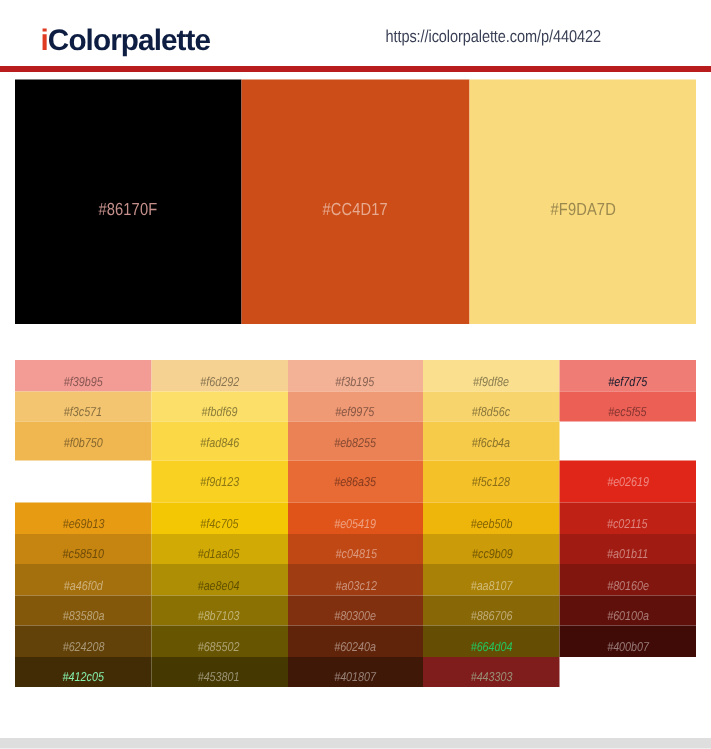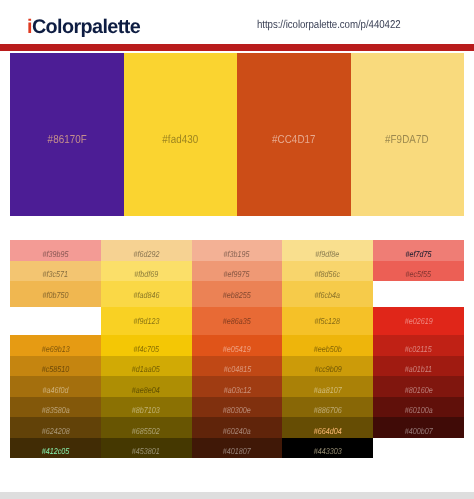--- a/index.html
+++ b/index.html
@@ -1,17 +1,17 @@
 <!DOCTYPE html>
 <html><head>
 <meta charset="utf-8">
 <style>
   html,body{margin:0;padding:0;}
   body{width:474px;height:499px;background:#ffffff;font-family:"Liberation Sans",sans-serif;overflow:hidden;-webkit-font-smoothing:antialiased;text-rendering:geometricPrecision;}
-  .header{height:44px;position:relative;border-bottom:7px solid #b91c1c;}
+  .header{height:44px;position:relative;border-bottom:4px solid #b91c1c;}
   .logo{position:absolute;left:27px;top:17px;font-size:19.8px;line-height:20px;font-weight:bold;color:#0e1d42;letter-spacing:-0.6px;}
   .logo .i{color:#de3b22;}
   .url{position:absolute;left:257px;top:18px;font-size:11.4px;line-height:14px;color:#3a4055;letter-spacing:-0.06px;transform:scaleX(0.85);transform-origin:left center;}
   .mainrow{position:absolute;left:10px;top:53px;width:454px;height:163px;display:flex;}
   .mainrow > div{flex:1;position:relative;}
   .mainrow .lbl{position:absolute;left:0;right:0;top:80px;text-align:center;font-size:11.6px;line-height:14px;letter-spacing:0.1px;}
   .mainrow .lbl span{display:inline-block;transform:scaleX(0.845);}
   .grid{position:absolute;left:10px;top:240px;width:454px;height:218px;display:grid;grid-template-columns:repeat(5,1fr);grid-template-rows:repeat(10,1fr);font-style:italic;}
   .grid > div{position:relative;}
   .grid .glbl{position:absolute;left:0;right:0;top:8.5px;text-align:center;font-size:8.6px;line-height:11px;}
@@ -20,25 +20,22 @@
 </style>
 </head>
 <body>
 
 <div class="header">
   <div class="logo"><span class="i">i</span><span>Colorpalette</span></div>
   <div class="url">https://icolorpalette.com/p/440422</div>
 </div>
 
 <div class="mainrow" id="mainrow">
-    <div style="background: #4c1d95; color: rgb(197, 144, 140);">
+    <div style="background: #000000; color: rgb(197, 144, 140);">
       <div class="lbl"><span>#86170F</span></div>
-    </div>
-    <div style="background: rgb(250, 212, 48); color: rgb(156, 132, 32);">
-      <div class="lbl"><span>#fad430</span></div>
     </div>
     <div style="background: rgb(204, 77, 23); color: rgb(231, 170, 144);">
       <div class="lbl"><span>#CC4D17</span></div>
     </div>
     <div style="background: rgb(249, 218, 125); color: rgb(155, 136, 78);">
       <div class="lbl"><span>#F9DA7D</span></div>
     </div>
   </div>
 <div class="grid" id="grid">
     <div style="background: rgb(243, 155, 149); color: rgb(136, 87, 83);">
@@ -163,32 +160,32 @@
     </div>
     <div style="background: rgb(98, 66, 8); color: rgb(169, 151, 119);">
       <div class="glbl"><span>#624208</span></div>
     </div>
     <div style="background: rgb(104, 85, 2); color: rgb(172, 162, 116);">
       <div class="glbl"><span>#685502</span></div>
     </div>
     <div style="background: rgb(96, 36, 10); color: rgb(168, 135, 120);">
       <div class="glbl"><span>#60240a</span></div>
     </div>
-    <div style="background: rgb(102, 77, 4); color: #fdba74;">
+    <div style="background: rgb(102, 77, 4); color: #22c55e;">
       <div class="glbl"><span>#664d04</span></div>
     </div>
     <div style="background: rgb(64, 11, 7); color: rgb(150, 121, 119);">
       <div class="glbl"><span>#400b07</span></div>
     </div>
     <div style="background: rgb(65, 44, 5); color: #86efac;">
       <div class="glbl"><span>#412c05</span></div>
     </div>
     <div style="background: rgb(69, 56, 1); color: rgb(153, 146, 115);">
       <div class="glbl"><span>#453801</span></div>
     </div>
     <div style="background: rgb(64, 24, 7); color: rgb(150, 128, 119);">
       <div class="glbl"><span>#401807</span></div>
     </div>
-    <div style="background: #000000; color: rgb(152, 143, 116);">
+    <div style="background: #7f1d1d; color: rgb(152, 143, 116);">
       <div class="glbl"><span>#443303</span></div>
     </div>
   </div>
 <div class="footer"></div>
 
 </body></html>

